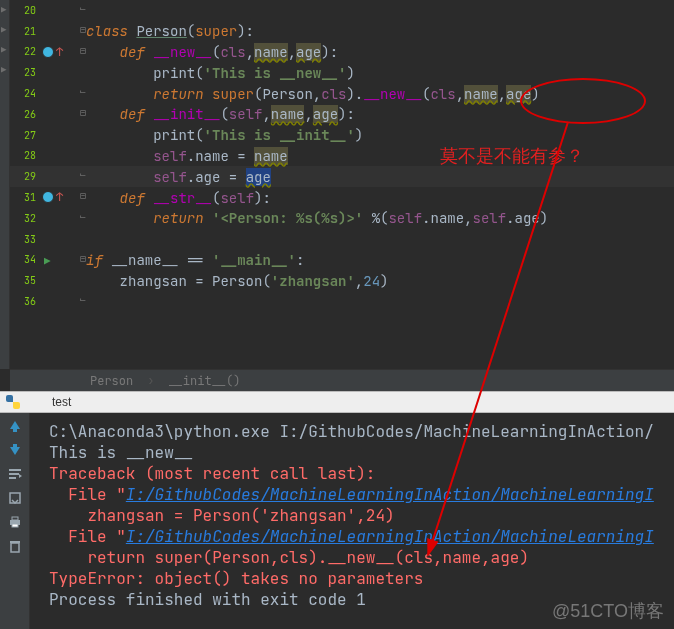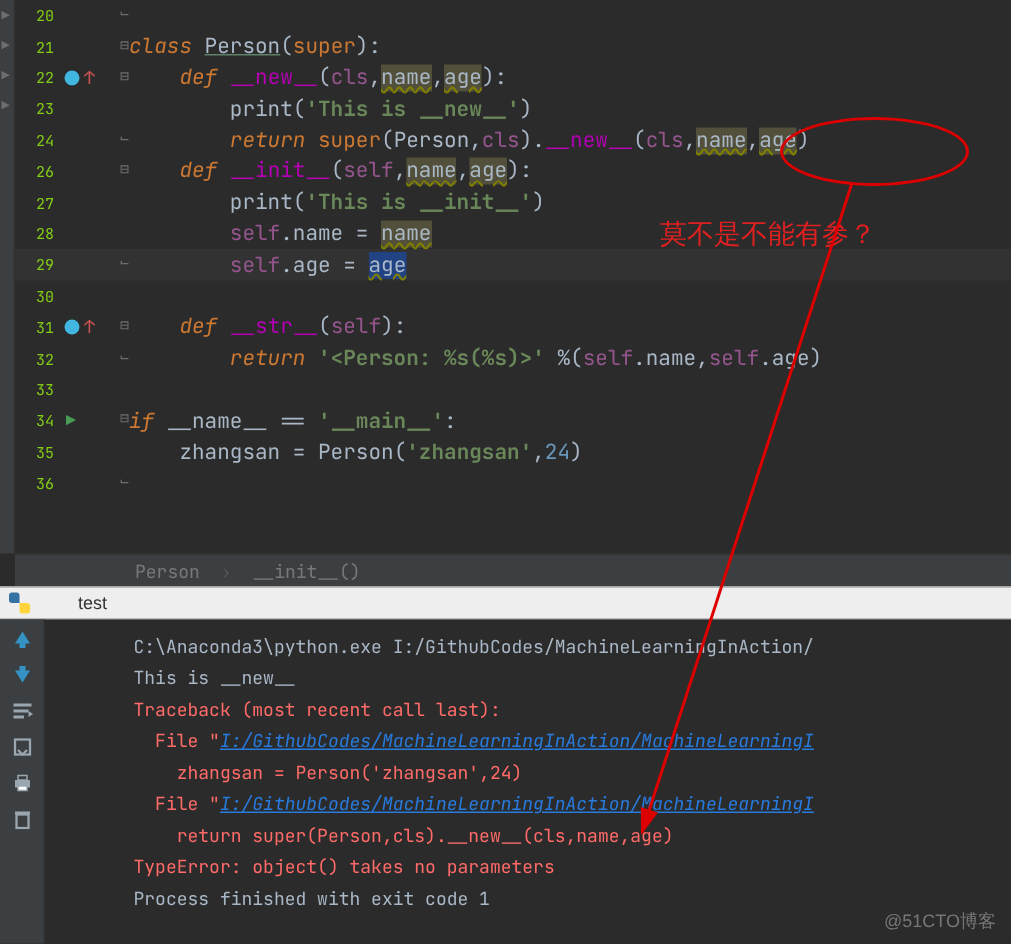--- a/index.html
+++ b/index.html
@@ -82,27 +82,27 @@
   .console {
     position:absolute; left:0; top:413px; right:0; bottom:0;
     background:#2b2b2b; display:flex;
   }
   .console-tools {
     width:30px; background:#3c3f41; border-right:1px solid #323232;
     display:flex; flex-direction:column; align-items:center; padding-top:4px; gap:6px;
   }
   .tool { width:18px; height:18px; display:flex; align-items:center; justify-content:center; cursor:pointer; }
   .console-out {
-    flex:1; padding:8px 19px; font-size:12px; line-height:21px; white-space:pre;
-    color:#a9b7c6; overflow:hidden; position:relative;margin-left:40px;
+    flex:1; padding:8px 19px; font-size:16px; line-height:21px; white-space:pre;
+    color:#a9b7c6; overflow:hidden; position:relative;
   }
   .err { color:#ff6b68; }
   .errlink { color:#287bde; text-decoration: underline; font-style: italic; }
   .watermark {
-    position:absolute; right:10px; bottom:6px; color:#777; font-size:12px;
+    position:absolute; right:10px; bottom:6px; color:#777; font-size:18px;
     font-family: sans-serif;
   }
   .annotation-ellipse {
     position:absolute; left:520px; top:78px; width:126px; height:46px;
     border:2px solid #d00; border-radius:50%; pointer-events:none;
   }
   .annotation-text {
     position:absolute; left:440px; top:144px; color:#e02020;
     font-family: "SimSun","Songti SC", serif; font-size:18px; pointer-events:none;
   }
@@ -121,21 +121,20 @@
 <div class="code-area" id="code-area">
     <div class="line"><div class="ln">20</div><div class="gutter2"><div class="fold" style="left: 38px; transform: rotate(180deg) scaleX(-1);">⌐</div></div><div class="code"></div></div>
     <div class="line"><div class="ln">21</div><div class="gutter2"><div class="fold" style="left: 38px;">⊟</div></div><div class="code"><span class="kw">class </span><span class="cls">Person</span><span class="op">(</span><span class="kw2">super</span><span class="op">):</span></div></div>
     <div class="line"><div class="ln">22</div><div class="gutter2"><div class="circle-blue"></div><div class="arrow-up">↑</div><div class="fold" style="left: 38px;">⊟</div></div><div class="code"><span class="">    </span><span class="kw">def </span><span class="fnmagic">__new__</span><span class="op">(</span><span class="paramself">cls</span><span class="op">,</span><span class="param warn">name</span><span class="op">,</span><span class="param warn">age</span><span class="op">):</span></div></div>
     <div class="line"><div class="ln">23</div><div class="gutter2"></div><div class="code"><span class="">        </span><span class="op">print</span><span class="op">(</span><span class="str">'This is __new__'</span><span class="op">)</span></div></div>
     <div class="line"><div class="ln">24</div><div class="gutter2"><div class="fold" style="left: 38px; transform: rotate(180deg) scaleX(-1);">⌐</div></div><div class="code"><span class="">        </span><span class="kw">return </span><span class="kw2">super</span><span class="op">(</span><span class="op">Person</span><span class="op">,</span><span class="paramself">cls</span><span class="op">)</span><span class="op">.</span><span class="fnmagic">__new__</span><span class="op">(</span><span class="paramself">cls</span><span class="op">,</span><span class="warn">name</span><span class="op">,</span><span class="warn">age</span><span class="op">)</span></div></div>
     <div class="line"><div class="ln">26</div><div class="gutter2"><div class="fold" style="left: 38px;">⊟</div></div><div class="code"><span class="">    </span><span class="kw">def </span><span class="fnmagic">__init__</span><span class="op">(</span><span class="paramself">self</span><span class="op">,</span><span class="param warn">name</span><span class="op">,</span><span class="param warn">age</span><span class="op">):</span></div></div>
     <div class="line"><div class="ln">27</div><div class="gutter2"></div><div class="code"><span class="">        </span><span class="op">print</span><span class="op">(</span><span class="str">'This is __init__'</span><span class="op">)</span></div></div>
     <div class="line"><div class="ln">28</div><div class="gutter2"></div><div class="code"><span class="">        </span><span class="paramself">self</span><span class="op">.name </span><span class="op">= </span><span class="param warn">name</span></div></div>
     <div class="line line-highlight"><div class="ln">29</div><div class="gutter2"><div class="fold" style="left: 38px; transform: rotate(180deg) scaleX(-1);">⌐</div></div><div class="code"><span class="">        </span><span class="paramself">self</span><span class="op">.age </span><span class="op">= </span><span class="param warn cursor-bg">age</span></div></div>
-    <div class="line"><div class="ln">30</div><div class="gutter2"></div><div class="code"></div></div>
     <div class="line"><div class="ln">31</div><div class="gutter2"><div class="circle-blue"></div><div class="arrow-up">↑</div><div class="fold" style="left: 38px;">⊟</div></div><div class="code"><span class="">    </span><span class="kw">def </span><span class="fnmagic">__str__</span><span class="op">(</span><span class="paramself">self</span><span class="op">):</span></div></div>
     <div class="line"><div class="ln">32</div><div class="gutter2"><div class="fold" style="left: 38px; transform: rotate(180deg) scaleX(-1);">⌐</div></div><div class="code"><span class="">        </span><span class="kw">return </span><span class="str">'&lt;Person: </span><span class="strbold">%s</span><span class="str">(</span><span class="strbold">%s</span><span class="str">)&gt;' </span><span class="op">%</span><span class="op">(</span><span class="paramself">self</span><span class="op">.name</span><span class="op">,</span><span class="paramself">self</span><span class="op">.age)</span></div></div>
     <div class="line"><div class="ln">33</div><div class="gutter2"></div><div class="code"></div></div>
     <div class="line"><div class="ln">34</div><div class="gutter2"><div class="run-icon">▶</div><div class="fold" style="left: 38px;">⊟</div></div><div class="code"><span class="kw">if </span><span class="op">__name__ </span><span class="op">== </span><span class="str">'__main__'</span><span class="op">:</span></div></div>
     <div class="line"><div class="ln">35</div><div class="gutter2"></div><div class="code"><span class="op">    zhangsan </span><span class="op">= </span><span class="op">Person</span><span class="op">(</span><span class="str">'zhangsan'</span><span class="op">,</span><span class="num">24</span><span class="op">)</span></div></div>
     <div class="line"><div class="ln">36</div><div class="gutter2"><div class="fold" style="left: 38px; transform: rotate(180deg) scaleX(-1);">⌐</div></div></div>
   </div>
 
 <div class="breadcrumb">
   <span>Person</span>

